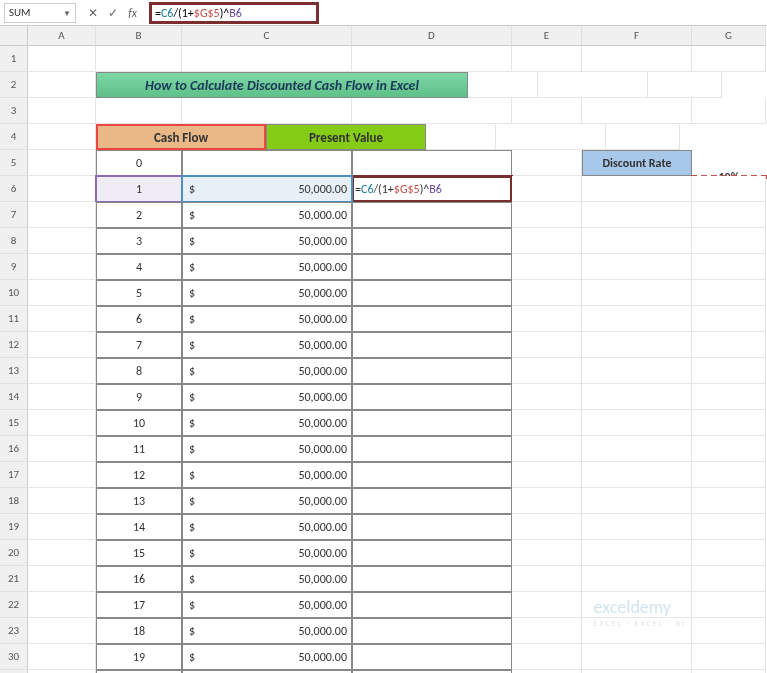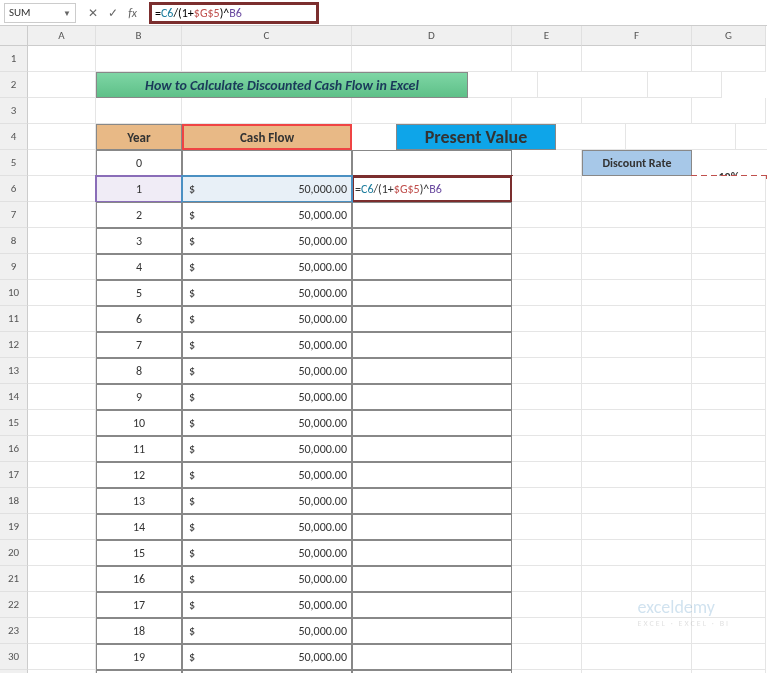--- a/index.html
+++ b/index.html
@@ -33,21 +33,21 @@
     .col-B { width: 86px; }
     .col-C { width: 170px; }
     .col-D { width: 160px; }
     .col-E { width: 70px; }
     .col-F { width: 110px; }
     .col-G { width: 74px; }
     
     .title-cell { background: linear-gradient(#7ed6a5, #5ec088); color: #1a3a5a; font-weight: bold; font-style: italic; font-size: 14px; justify-content: center; border: 1px solid #888; }
     .hdr-year { background: #e8b986; font-weight: bold; font-size: 13px; justify-content: center; border: 1px solid #888; }
     .hdr-cash { background: #e8b986; font-weight: bold; font-size: 13px; justify-content: center; border: 2px solid #ef4444; }
-    .hdr-pv { background: #0ea5e9; font-weight: bold; font-size: 18px; justify-content: center; border: 1px solid #888; margin-left: 44px; }
+    .hdr-pv { background: #84cc16; font-weight: bold; font-size: 13px; justify-content: center; border: 1px solid #888; }
     .tbl-cell { border: 1px solid #888; background: #fff; }
     .tbl-year { justify-content: center; }
     .tbl-cash { justify-content: flex-end; position: relative; }
     .tbl-cash .dollar { position: absolute; left: 6px; }
     
     .disc-label { background: #a7c8e8; font-weight: bold; justify-content: center; border: 1px solid #888; font-size: 12px; }
     .disc-val { background: #a7c8e8; font-weight: bold; justify-content: center; border: 1px solid #888; font-size: 12px; margin-top: 26px; }
     
     .sel-b6 { outline: 2px solid #8a6db8; outline-offset: -1px; background: #f0ecf6; }
     .sel-c6 { outline: 2px solid #4a90c2; outline-offset: -1px; background: #e8f0f7; }
@@ -139,21 +139,20 @@
           <div class="cell col-A "></div>
           <div class="cell col-B "></div>
           <div class="cell col-C "></div>
           <div class="cell col-D "></div>
           <div class="cell col-E "></div>
           <div class="cell col-F "></div>
           <div class="cell col-G "></div>
         </div>
         <div class="grid-row">
           <div class="cell col-A "></div>
-          <div class="cell col-B hdr-year">Year</div>
           <div class="cell col-C hdr-cash">Cash Flow</div>
           <div class="cell col-D hdr-pv">Present Value</div>
           <div class="cell col-E "></div>
           <div class="cell col-F "></div>
           <div class="cell col-G "></div>
         </div>
         <div class="grid-row">
           <div class="cell col-A "></div>
           <div class="cell col-B tbl-cell tbl-year">0</div>
           <div class="cell col-C tbl-cell tbl-cash"></div>

